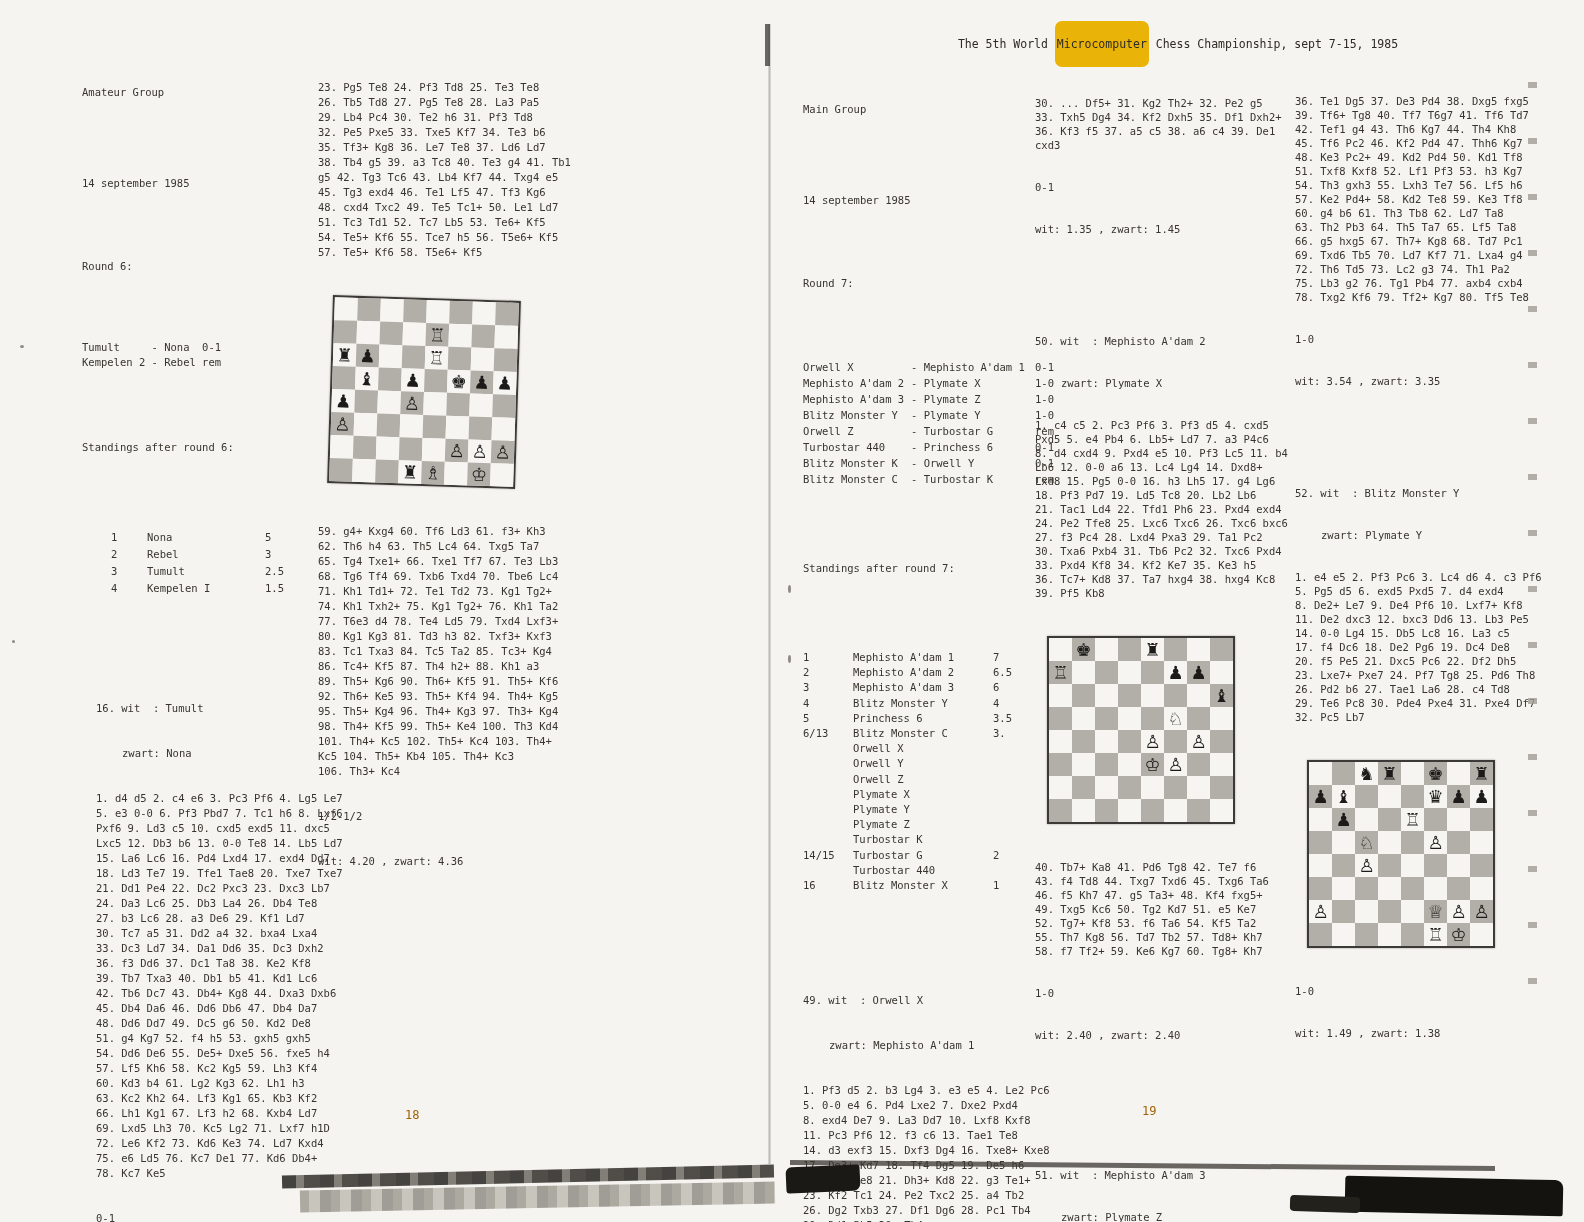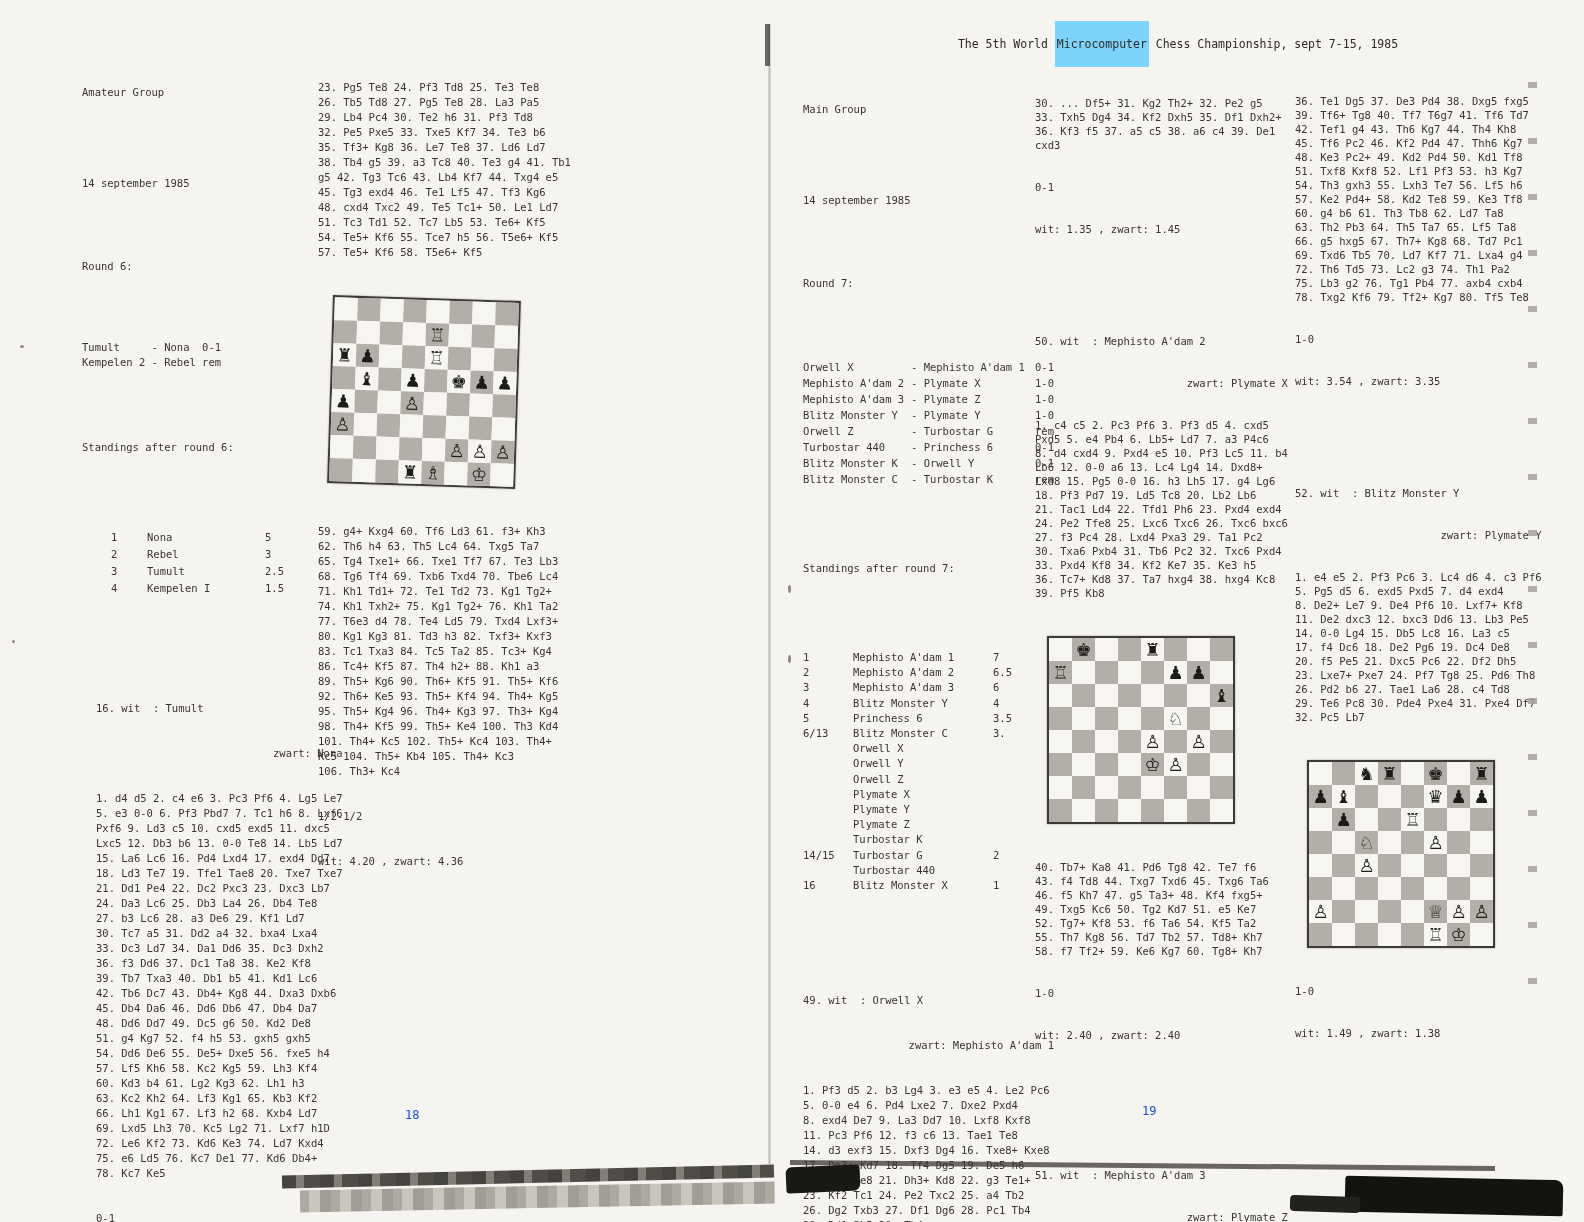--- a/index.html
+++ b/index.html
@@ -4,33 +4,33 @@
 <style>
   html,body{margin:0;padding:0;}
   body{
     width:1584px;height:1222px;position:relative;overflow:hidden;
     background:#f5f4f1;
     font-family:"DejaVu Sans Mono",monospace;
     color:#38352e;
   }
   .tcol{position:absolute;font:10.5px/15px "DejaVu Sans Mono",monospace;white-space:pre;}
   .rp14{font-size:10.5px;line-height:14px;}
-  .g-h2{padding-left:26px;text-align:right;}
+  .g-h2{padding-left:26px;}
   .sp6{height:6px;} .sp8{height:8px;} .sp10{height:10px;} .sp14{height:14px;} .sp16{height:16px;}
   .row span{display:inline-block;white-space:pre;vertical-align:top;}
   .stand-l .row span:nth-child(1){width:36px;}
   .stand-l .row span:nth-child(2){width:118px;}
   .res-table .row span:nth-child(1){width:108px;}
   .res-table .row span:nth-child(2){width:124px;}
   .stand-r .row span:nth-child(1){width:50px;}
   .stand-r .row span:nth-child(2){width:140px;}
   .title{position:absolute;left:778px;top:36px;width:800px;text-align:center;
          font:11.5px/16px "DejaVu Sans Mono",monospace;color:#2e2b25;}
-  .hl{background:#7dd3fc;padding:16px 2px;}
-  .pnum{position:absolute;font:12px/14px "DejaVu Sans Mono",monospace;color:#1d4ed8;}
+  .hl{background:#eab308;padding:16px 2px;border-radius:7px;}
+  .pnum{position:absolute;font:12px/14px "DejaVu Sans Mono",monospace;color:#a16207;}
   
   .board{width:184px;border:2px solid #3c3a36;margin:8px 0 8px 12px;
          display:grid;grid-template-columns:repeat(8,23px);grid-template-rows:repeat(8,23px);
          background:#fdfcf9;box-shadow:0 0 2px rgba(0,0,0,.35);}
   .sq{width:23px;height:23px;font:18px/23px "DejaVu Sans",sans-serif;text-align:center;color:#1c1b19;}
   .sq.dark{background:#b2afa9;}
   .sq.light{background:#f6f5f1;}
   .rot1{transform:rotate(1.8deg);}
   
   .gutter{position:absolute;left:768px;top:24px;width:3px;height:1140px;

